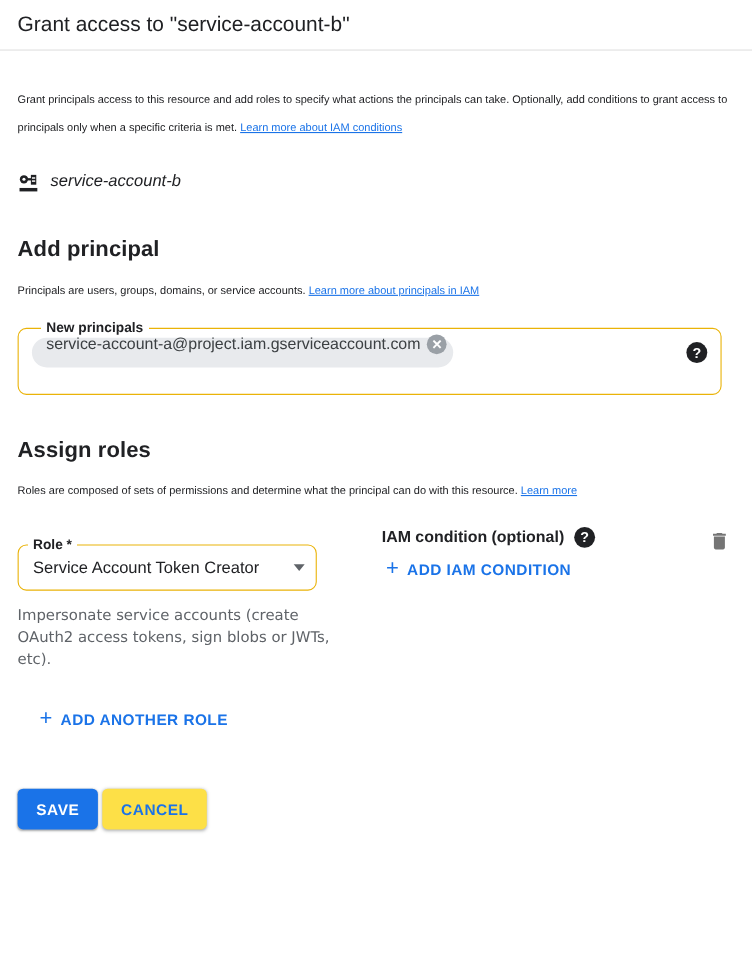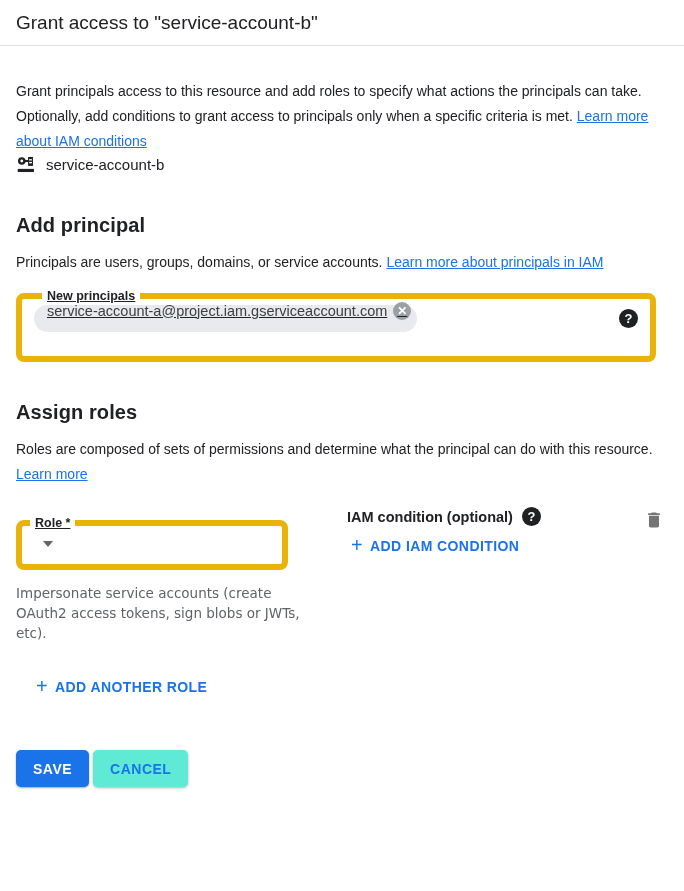--- a/index.html
+++ b/index.html
@@ -10,36 +10,35 @@
     color:#202124;
   }
   .page { width:684px; height:891px; background:#fff; position:relative; }
 
   
   .dlg-header { padding:11px 16px 10px; border-bottom:1px solid #e0e0e0; }
   .dlg-title { font-size:19px; font-weight:400; line-height:24px; color:#202124; }
 
   .dlg-main { padding:0 16px; }
 
-  p.body-text { font-size:14px; line-height:25px; color:#202124; }
+  p.body-text { font-size:10px; line-height:25px; color:#202124; }
   .intro { margin-top:33px; max-width:652px; }
   a.link { color:#1a73e8; text-decoration:underline; cursor:pointer; }
 
   .section-h3 { margin-top:30px; font-size:16px; font-weight:700; line-height:22px; }
-  .resource-row { margin-top:0; display:flex; align-items:center; gap:9px; }
+  .resource-row { margin-top:27px; display:flex; align-items:flex-start; gap:9px;font-style:italic; }
   .resource-name { font-size:15px; color:#202124; }
 
   .section-h2 { margin-top:37px; font-size:20px; font-weight:600; line-height:26px; letter-spacing:0.1px; }
   .section-p { margin-top:12px; max-width:652px; }
 
   
   fieldset.outline {
-    border:6px solid #eab308; border-radius:8px;
+    border:1px solid #eab308; border-radius:8px;
     margin-top:14px;
-    text-decoration:underline;
   }
   fieldset.outline legend {
     margin-left:8px; padding:0 5px;
     font-size:12.5px; font-weight:600; color:#202124; line-height:14px;
   }
   .principals-field { width:640px; min-height:66px; padding:2px 12px 24px 12px; }
   .principals-inner { display:flex; align-items:flex-start; }
 
   .chip {
     display:inline-flex; align-items:center; gap:6px;
@@ -88,21 +87,21 @@
 
   .add-role { margin-top:30px; margin-left:12px; }
 
   .footer { display:flex; gap:4px; margin:49px 0 0 16px; }
   .btn {
     height:37px; border-radius:5px; font-size:14px; font-weight:700;
     letter-spacing:0.5px; cursor:pointer; border:none;
     font-family:"Liberation Sans",sans-serif; padding:0 17px;
   }
   .btn-primary { background:#1a73e8; color:#fff; box-shadow:0 1px 2px rgba(60,64,67,0.45); }
-  .btn-secondary { background:#5eead4; color:#1a73e8; box-shadow:0 1px 3px rgba(60,64,67,0.4); }
+  .btn-secondary { background:#fde047; color:#1a73e8; box-shadow:0 1px 3px rgba(60,64,67,0.4); }
 
   svg { display:block; }
 </style>
 </head>
 <body>
 
 <div class="page">
 
   <div class="dlg-header">
     <div class="dlg-title">Grant access to "service-account-b"</div>
@@ -149,20 +148,21 @@
 
     <p class="body-text section-p"><span>Roles are composed of sets of permissions and determine what the principal can do with this resource.</span>
       <a class="link">Learn more</a></p>
 
     <div class="roles-row">
 
       <div class="role-col">
         <fieldset class="outline role-fieldset">
           <legend>Role *</legend>
           <div class="role-combo">
+            <span class="role-value">Service Account Token Creator</span>
             <span class="caret"></span>
           </div>
         </fieldset>
         <div class="role-desc">Impersonate service accounts (create OAuth2 access tokens, sign blobs or JWTs, etc).</div>
       </div>
 
       <div class="cond-col">
         <div class="cond-label-row">
           <span class="cond-label">IAM condition (optional)</span>
           <span class="help-badge">?</span>

